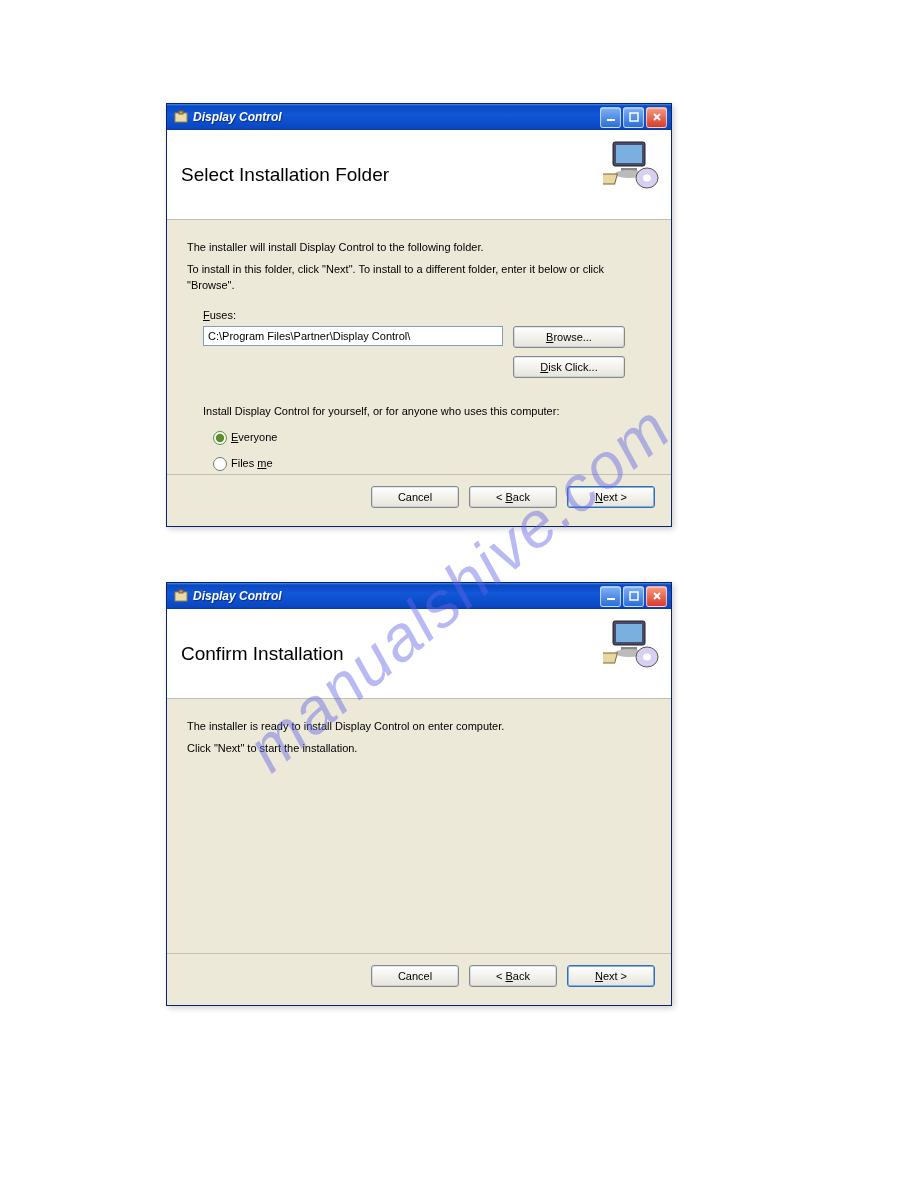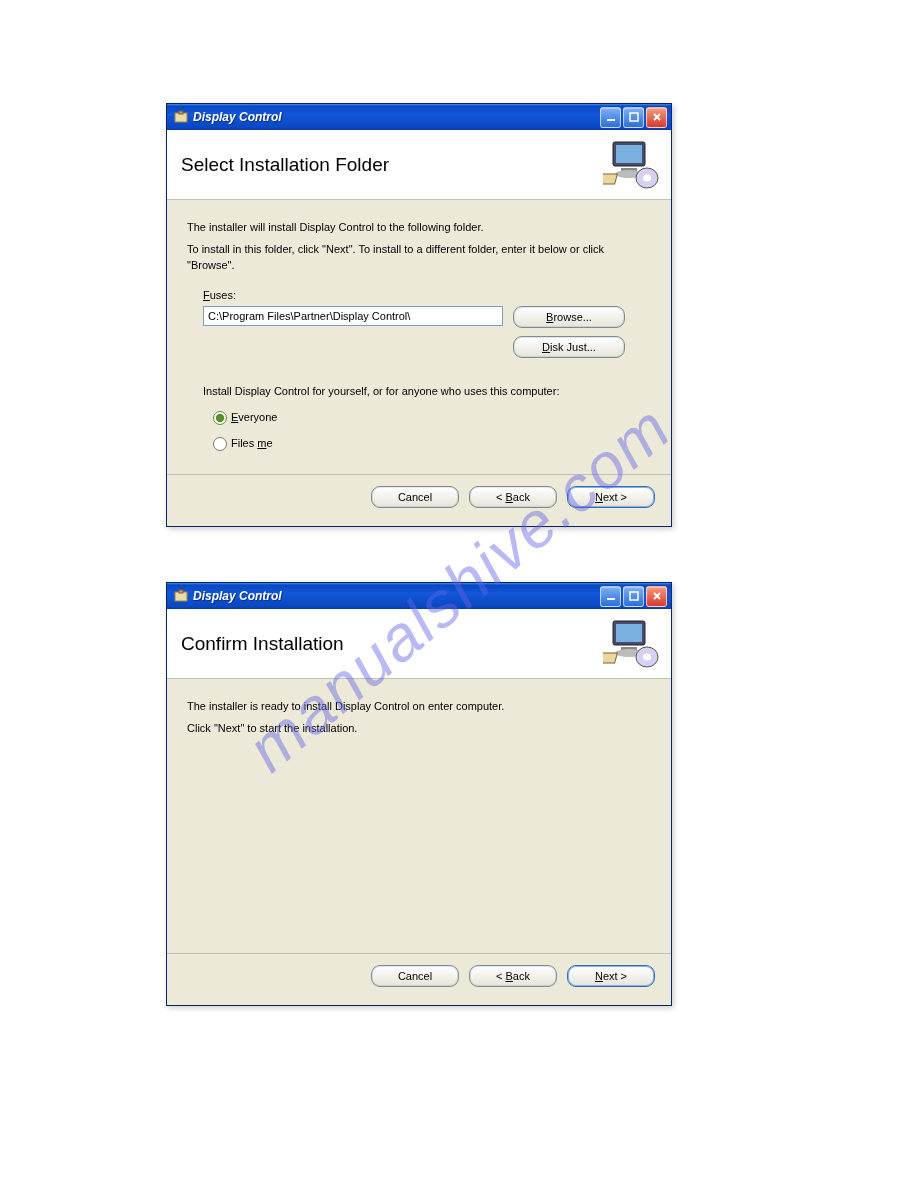--- a/index.html
+++ b/index.html
@@ -66,21 +66,21 @@
     border-radius: 3px;
     display: flex; align-items: center; justify-content: center;
     border: 1px solid rgba(255,255,255,0.6);
     box-shadow: inset 0 1px 1px rgba(255,255,255,0.4);
   }
   .win-min, .win-max { background: linear-gradient(to bottom, #7eb0f5, #2c6fd8); }
   .win-close { background: linear-gradient(to bottom, #f59a7e, #d83a2c); }
   .win-close svg, .win-min svg, .win-max svg { display: block; }
 
   .header-panel {
-    height: 70px;
+    height: 90px;
     background: #ffffff;
     border-bottom: 1px solid #c0c0b0;
     display: flex;
     align-items: center;
     padding: 0 14px;
     position: relative;
   }
   .header-title {
     font-family: Arial, sans-serif;
     font-size: 19px;
@@ -111,21 +111,21 @@
     background: #fff;
     font-size: 11px;
     padding: 2px 4px;
     font-family: inherit;
   }
   .side-buttons { display: flex; flex-direction: column; gap: 8px; }
   .std-btn {
     min-width: 112px;
     height: 22px;
     border: 1px solid #888;
-    border-radius: 9px;
+    border-radius: 3px;
     background: linear-gradient(to bottom, #ffffff, #e6e4d9);
     font-size: 11px;
     font-family: inherit;
     padding: 0 10px;
     text-align: center;
     cursor: default;
     box-shadow: 0 0 0 1px rgba(30,100,200,0.15) inset;
   }
   .accel { text-decoration: underline; }
 
@@ -204,21 +204,21 @@
     <div class="body-panel">
       <p>The installer will install Display Control to the following folder.</p>
       <p>To install in this folder, click "Next". To install to a different folder, enter it below or click "Browse".</p>
 
       <div class="folder-block">
         <span class="folder-label"><span class="accel">F</span><span>uses:</span></span>
         <div class="folder-row">
           <input type="text" class="folder-input" value="C:\Program Files\Partner\Display Control\" style="">
           <div class="side-buttons">
             <button class="std-btn"><span class="accel">B</span><span>rowse...</span></button>
-            <button class="std-btn"><span class="accel">D</span><span>isk Just...</span></button>
+            <button class="std-btn"><span class="accel">D</span><span>isk Click...</span></button>
           </div>
         </div>
       </div>
 
       <div class="install-for">
         <div>Install Display Control for yourself, or for anyone who uses this computer:</div>
         <div class="radio-row">
           <input type="radio" name="scope1" checked="" style="">
           <label><span class="accel">E</span><span>veryone</span></label>
         </div>

